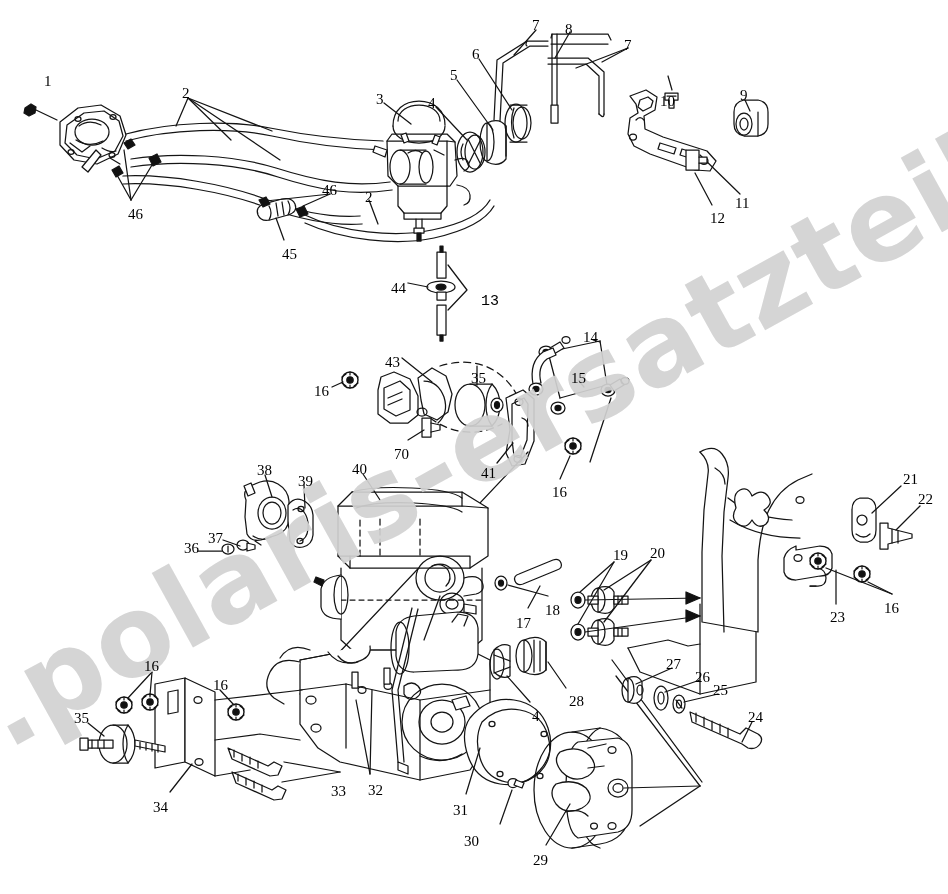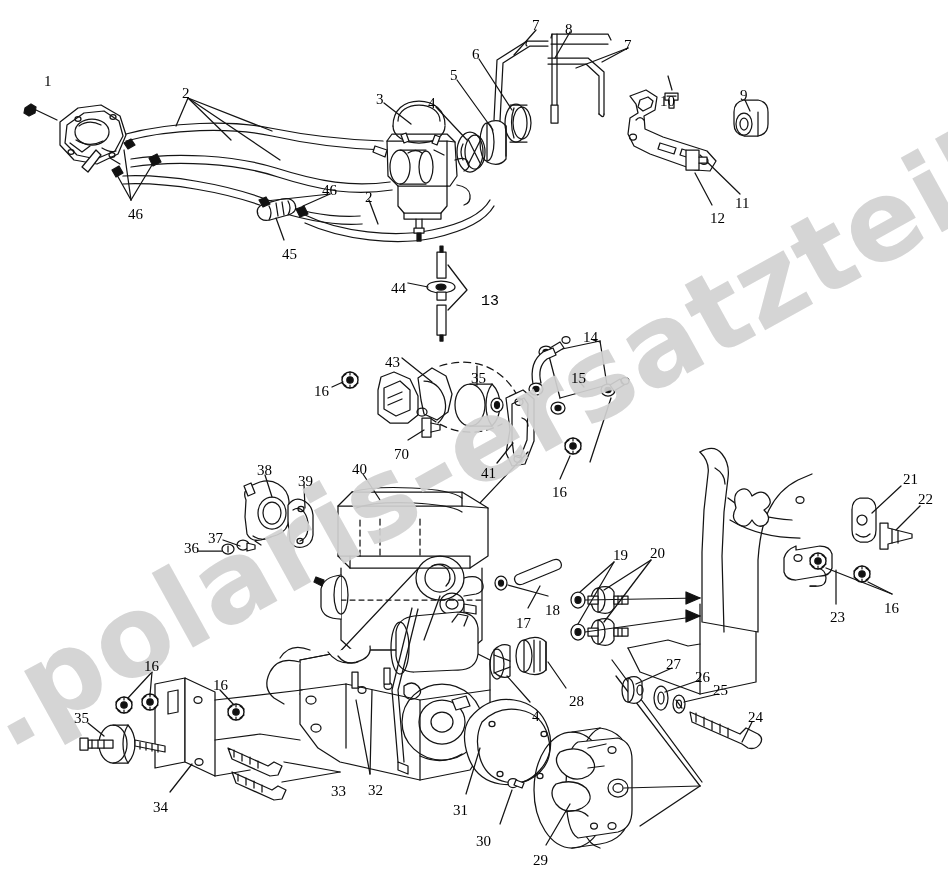--- a/index.html
+++ b/index.html
@@ -709,17 +709,17 @@
       <div class="label" style="left: 153px; top: 800px;">34</div>
       <div class="label" style="left: 331px; top: 784px;">33</div>
       <div class="label" style="left: 368px; top: 783px;">32</div>
       <div class="label" style="left: 569px; top: 694px;">28</div>
       <div class="label" style="left: 532px; top: 709px;">4</div>
       <div class="label" style="left: 666px; top: 657px;">27</div>
       <div class="label" style="left: 695px; top: 670px; text-align: center;">26</div>
       <div class="label" style="left: 713px; top: 683px;">25</div>
       <div class="label" style="left: 748px; top: 710px;">24</div>
       <div class="label" style="left: 453px; top: 803px;">31</div>
-      <div class="label" style="left: 476px; top: 834px;">30</div>
+      <div class="label" style="left: 464px; top: 834px;">30</div>
       <div class="label" style="left: 533px; top: 853px;">29</div>
     </div>
 
 </div>
 
 </body></html>

